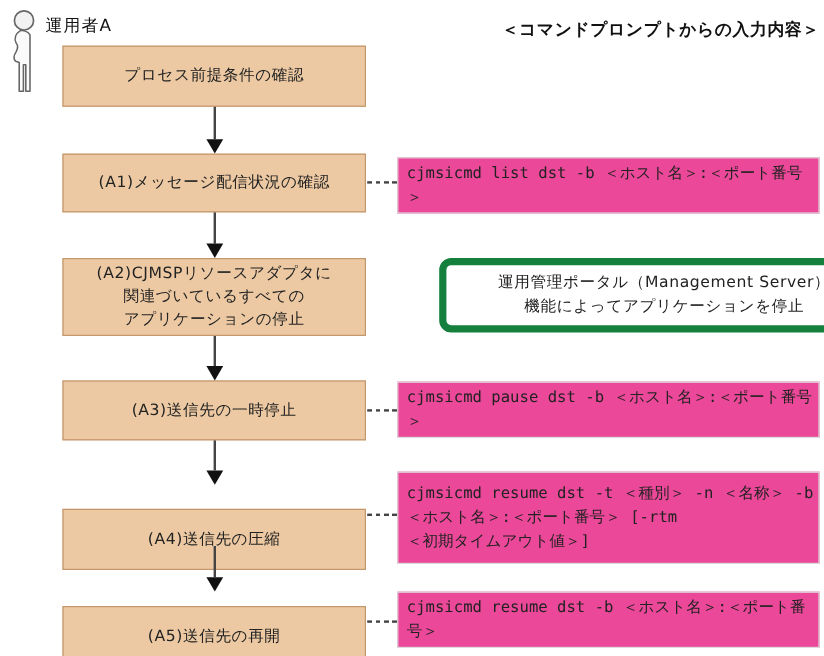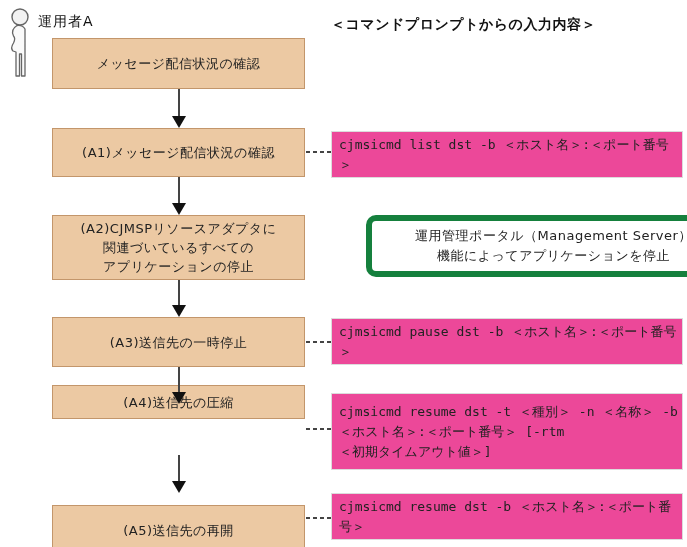--- a/index.html
+++ b/index.html
@@ -14,37 +14,37 @@
   }
   .abs{position:absolute;}
   
   .actor-label{
     left:38px;top:13px;
     font-size:14px;letter-spacing:1px;color:#111;
   }
   
   .col-header{
     left:331px;top:16px;width:352px;
-    text-align:left;font-size:14px;font-weight:bold;color:#111;
+    text-align:right;font-size:14px;font-weight:bold;color:#111;
     letter-spacing:0.5px;white-space:nowrap;
   }
   
   .step{
     left:52px;width:253px;
     background:#ecc9a3;border:1px solid #c3966b;
     box-sizing:border-box;
     display:flex;flex-direction:column;justify-content:center;align-items:center;
     font-size:13px;line-height:19px;color:#222;
     text-align:center;letter-spacing:0.5px;
   }
   .step-0{top:38px;height:51px;}
   .step-1{top:128px;height:49px;}
   .step-2{top:215px;height:65px;}
   .step-3{top:317px;height:50px;}
-  .step-4{top:385px;height:34px;}
+  .step-4{top:424px;height:51px;}
   .step-5{top:505px;height:51px;}
   
   .arrow{width:14px;}
   .arrow .shaft{position:absolute;left:6px;top:0;width:2px;background:#444;}
   .arrow .head{
     position:absolute;left:0;bottom:0;width:0;height:0;
     border-left:7px solid transparent;border-right:7px solid transparent;
     border-top:12px solid #111;
   }
   .arrow-0{left:172px;top:89px;height:39px;}
@@ -101,21 +101,21 @@
     <svg width="30" height="72" viewBox="0 0 30 72" aria-hidden="true">
       <circle cx="16" cy="11" r="8" fill="#f2f2f2" stroke="#666" stroke-width="1.4"></circle>
       <path d="M13 19.5 C9 22 7.5 26 9.5 30 C11.5 32 11 34 9.5 37 C7.5 40 7 43 9 45 L12 46 L12 70 L15.5 70 L15.5 48 L17.5 48 L17.5 70 L21 70 L21 23 C19.5 20.5 16 19 13 19.5 Z" fill="#fafafa" stroke="#666" stroke-width="1.3" stroke-linejoin="round"></path>
     </svg>
   </div>
   <div class="abs actor-label">運用者A</div>
 
   <div class="abs col-header">＜コマンドプロンプトからの入力内容＞</div>
 
   <div class="abs step step-0">
-    <div>メッセージ配信状況の確認</div>
+    <div>プロセス前提条件の確認</div>
   </div>
   <div class="abs step step-1">
     <div>(A1)メッセージ配信状況の確認</div>
   </div>
   <div class="abs step step-2">
     <div>(A2)CJMSPリソースアダプタに</div>
     <div>関連づいているすべての</div>
     <div>アプリケーションの停止</div>
   </div>
   <div class="abs step step-3">

